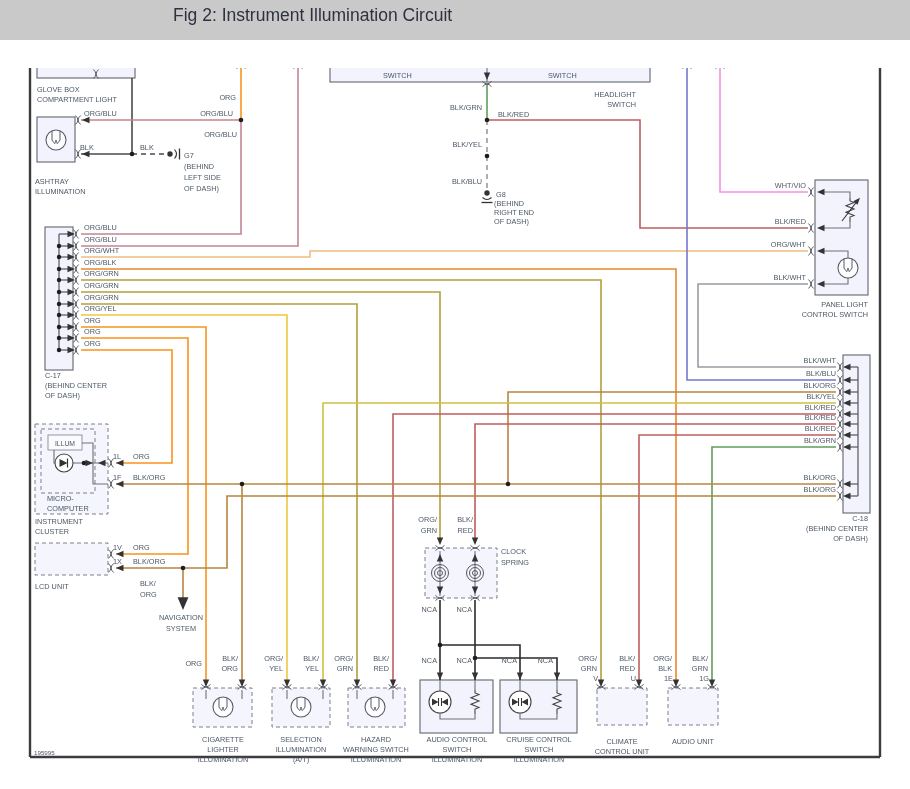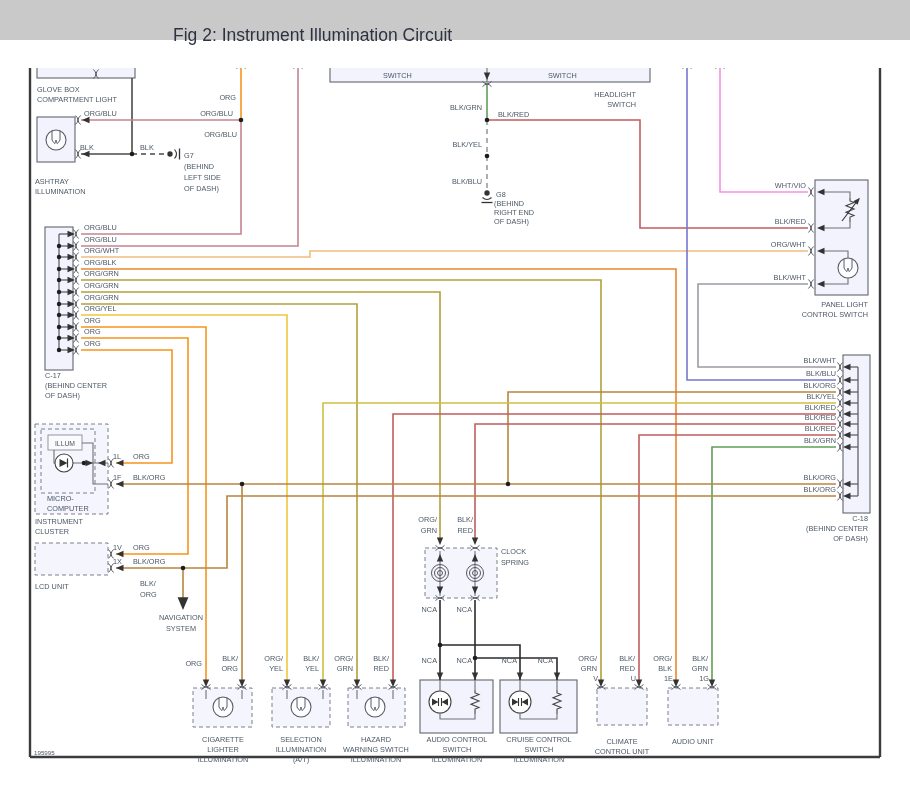--- a/index.html
+++ b/index.html
@@ -1,17 +1,17 @@
 <!DOCTYPE html>
 <html><head>
 <meta charset="utf-8">
 <style>
   html,body{margin:0;padding:0;background:#fff;width:910px;height:789px;overflow:hidden;}
   #titlebar{position:absolute;left:0;top:0;width:910px;height:40px;background:#c9c9c9;}
-  #titlebar span{position:absolute;left:173px;top:25px;font:500 17.5px "Liberation Sans",sans-serif;color:#2e3240;}
+  #titlebar span{position:absolute;left:173px;top:5px;font:500 17.5px "Liberation Sans",sans-serif;color:#2e3240;}
   #diagram{position:absolute;left:0;top:0;width:910px;height:789px;}
   svg text{font-family:"Liberation Sans","DejaVu Sans",sans-serif;fill:#4c5866;}
   .bx-s{fill:#f2f3fc;stroke:#63646f;stroke-width:1.1;}
   .bx-d{fill:#f4f5fd;stroke:#7e7f8c;stroke-width:1;stroke-dasharray:4,3;}
   .bx-s2{fill:#fbfbfe;stroke:#8a8b96;stroke-width:0.9;}
 </style>
 </head>
 <body>
 
 <div id="titlebar">

